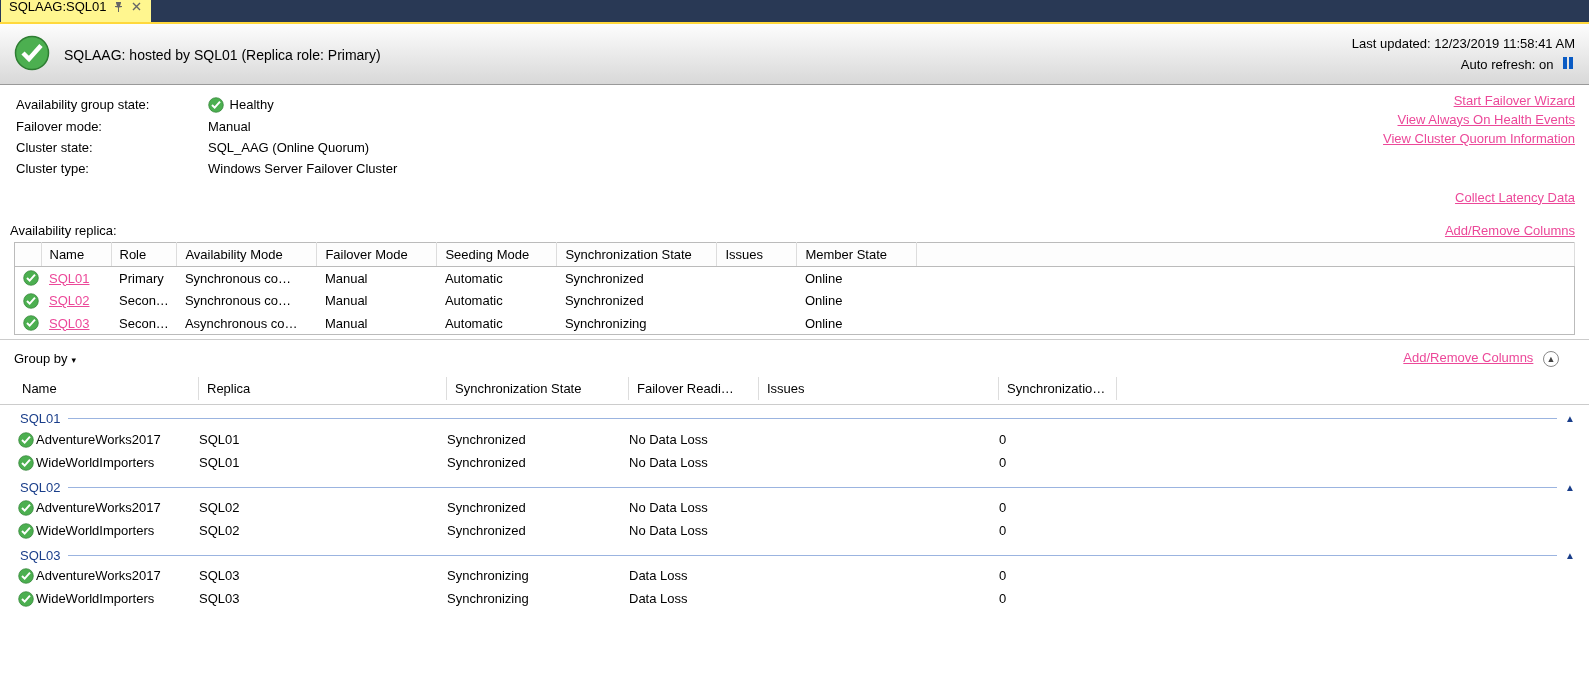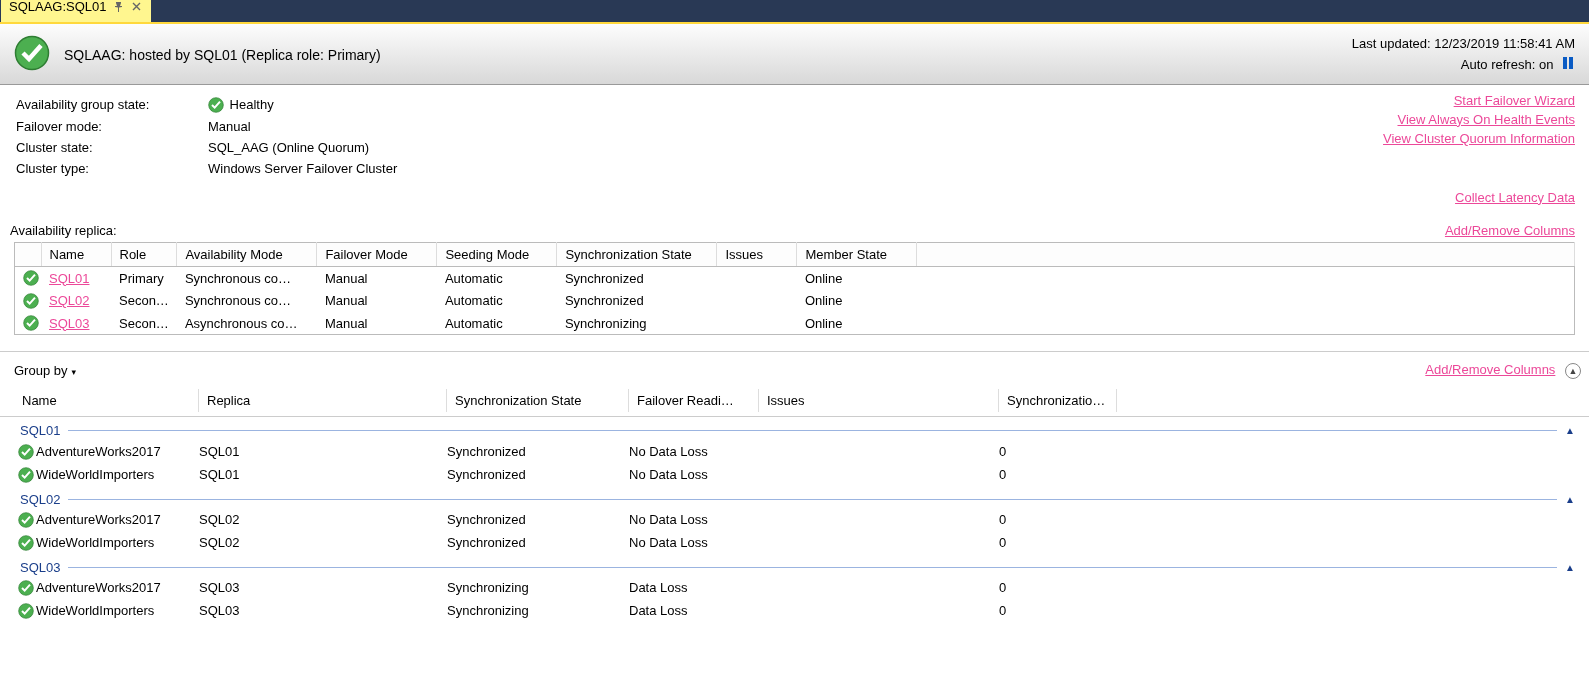--- a/index.html
+++ b/index.html
@@ -126,23 +126,23 @@
     overflow: hidden;
     text-overflow: ellipsis;
   }
   .replica-table td.icon-cell {
     width: 20px; padding-right: 0;
   }
   .groupby-row {
     display: flex;
     justify-content: space-between;
     align-items: center;
-    padding: 10px 8px 6px 14px;
+    padding: 10px 30px 6px 14px;
     border-top: 1px solid #ccc;
-    margin-top: 16px;
+    margin-top: 4px;
   }
   .db-header-row {
     display: flex;
     padding: 4px 14px;
     border-bottom: 1px solid #ccc;
   }
   .db-header-cell {
     padding: 4px 8px;
     border-right: 1px solid #ddd;
   }

